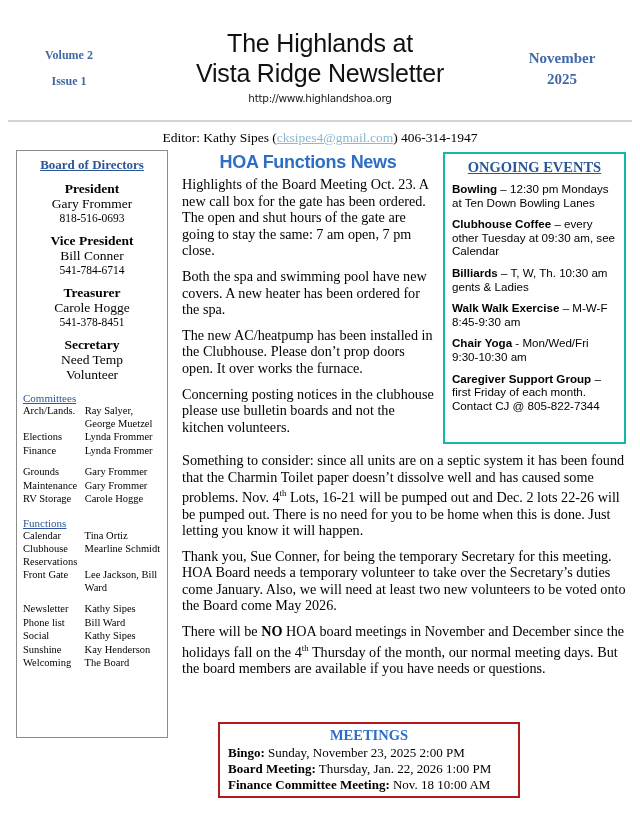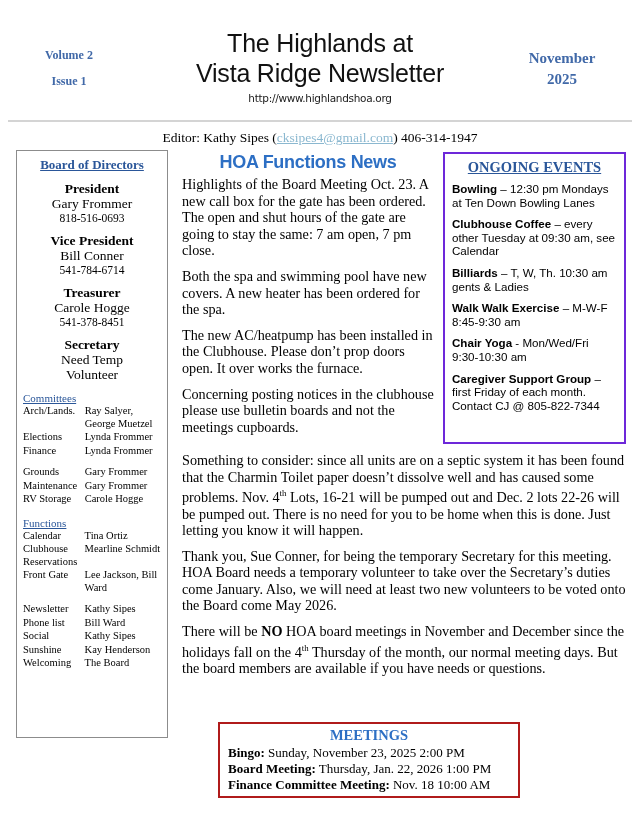--- a/index.html
+++ b/index.html
@@ -159,21 +159,21 @@
     line-height: 16.6px;
     text-align: left;
   }
 
   
   .events-box {
     position: absolute;
     left: 443px; top: 152px;
     width: 183px;
     height: 292px;
-    border: 2px solid #6d28d9;
+    border: 2px solid #14b8a6;
     box-sizing: border-box;
     padding: 5px 7px 0 7px;
   }
   .events-title {
     text-align: center;
     color: #2A5699;
     font-weight: bold;
     font-size: 14.5px;
     text-decoration: underline;
     margin-bottom: 6px;
@@ -350,21 +350,21 @@
     </tr>
   </tbody>
     </table>
 </div>
 
 <div class="main-col">
   <div class="main-head">HOA Functions News</div>
   <p>Highlights of the Board Meeting Oct. 23.  A new call box for the gate has been ordered.  The open and shut hours of the gate are going to stay the same: 7 am open, 7 pm close.</p>
   <p>Both the spa and swimming pool have new covers. A new heater has been ordered for the spa.</p>
   <p>The new AC/heatpump has been installed in the Clubhouse. Please don’t prop doors open. It over works the furnace.</p>
-  <p>Concerning posting notices in the clubhouse please use bulletin boards and not the meetings cupboards.</p>
+  <p>Concerning posting notices in the clubhouse please use bulletin boards and not the kitchen volunteers.</p>
 </div>
 
 <div class="events-box">
   <div class="events-title">ONGOING EVENTS</div>
   <div class="event"><b>Bowling</b><span> – 12:30 pm Mondays at Ten Down Bowling Lanes</span></div>
   <div class="event"><b>Clubhouse Coffee</b><span> – every other Tuesday at 09:30 am, see Calendar</span></div>
   <div class="event"><b>Billiards</b><span> – T, W, Th. 10:30 am gents &amp; Ladies</span></div>
   <div class="event"><b>Walk Walk Exercise</b><span> – M-W-F 8:45-9:30 am</span></div>
   <div class="event"><b>Chair Yoga</b><span> - Mon/Wed/Fri 9:30-10:30 am</span></div>
   <div class="event"><b>Caregiver Support Group</b><span> – first Friday of each month. Contact CJ @ 805-822-7344</span></div>

